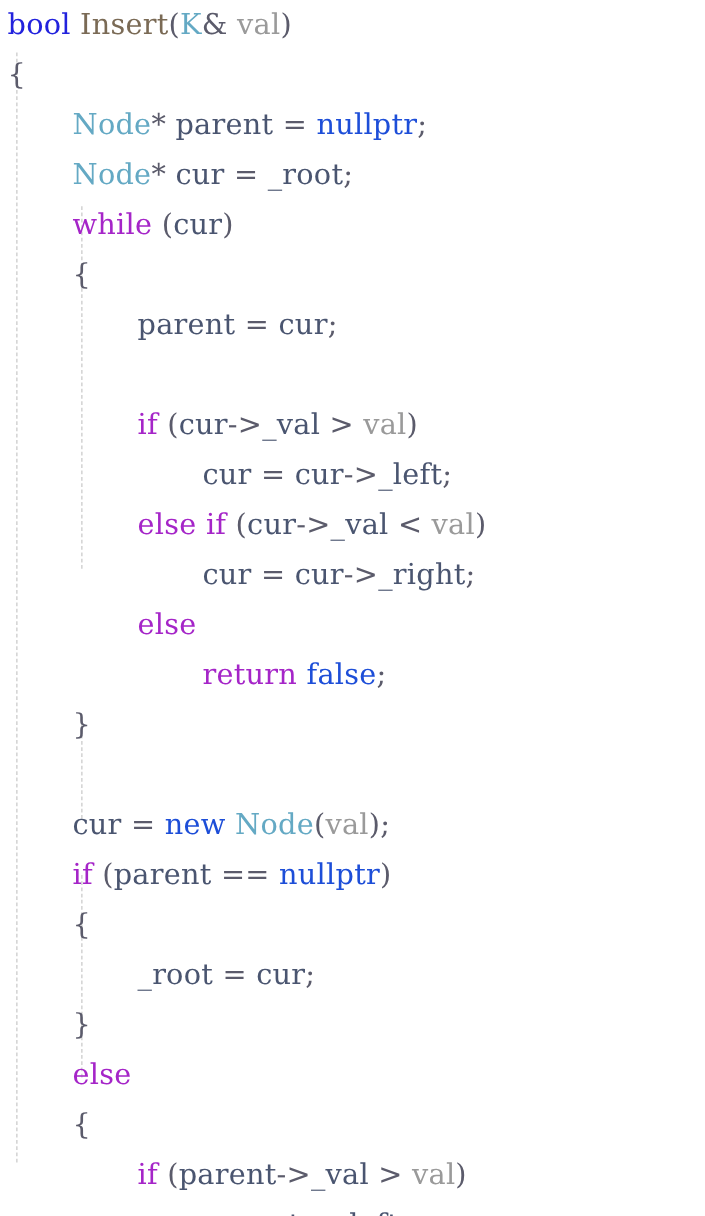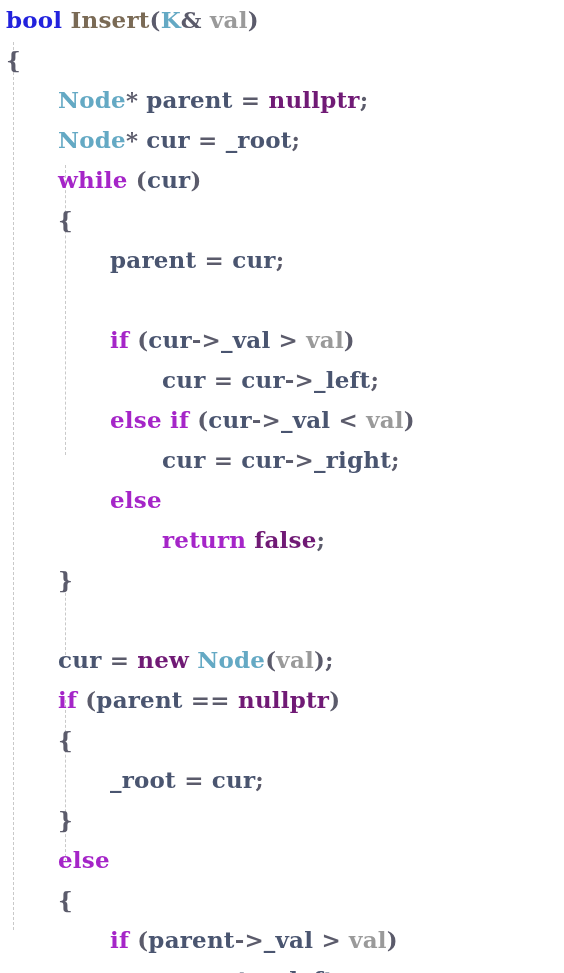--- a/index.html
+++ b/index.html
@@ -12,21 +12,20 @@
     height: 973px;
     overflow: hidden;
     font-family: "DejaVu Serif", serif;
   }
 
   #code-surface {
     position: relative;
     width: 564px;
     height: 904px;
     background: #ffffff;
-    font-weight: bold;
   }
 
   
   .indent-guide {
     position: absolute;
     width: 0px;
     border-left: 1px dashed #c9c9c9;
     pointer-events: none;
   }
 
@@ -45,21 +44,21 @@
 
   .ln {
     display: block;
     height: 40px;
     padding-left: 6px;
   }
 
   
   .t-kw    { color: #A525C8; }  
   .t-type  { color: #2222DD; }  
-  .t-lit   { color: #701a75; text-align: right; }  
+  .t-lit   { color: #1d4ed8; text-align: right; }  
   .t-cls   { color: #64A9C4; }  
   .t-fn    { color: #7A6A55; }  
   .t-id    { color: #4A5570; }  
   .t-dim   { color: #9A9A9A; }  
   .t-punct { color: #5B5B6B; }  
 
   #watermark {
     position: absolute;
     right: 14px;
     bottom: 14px;

